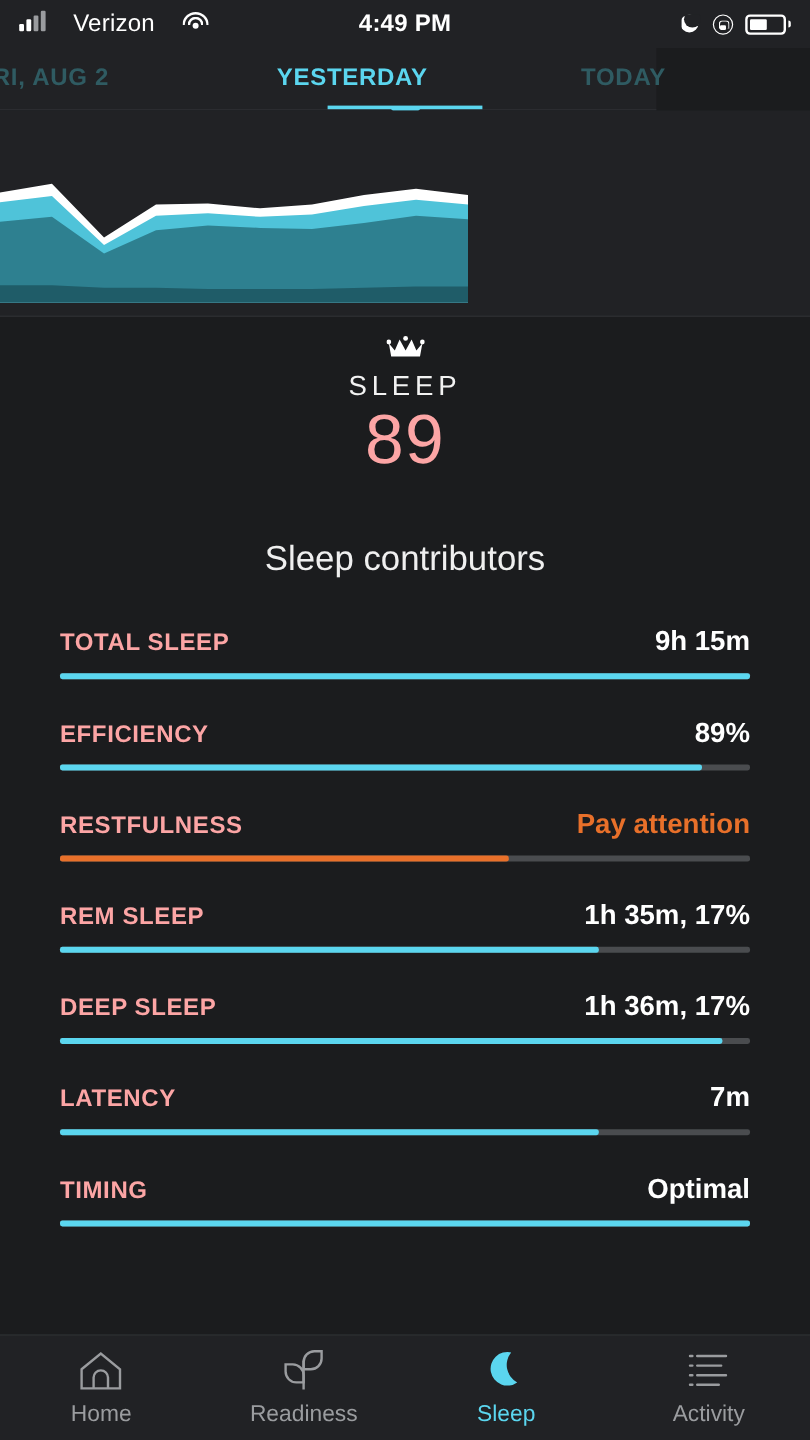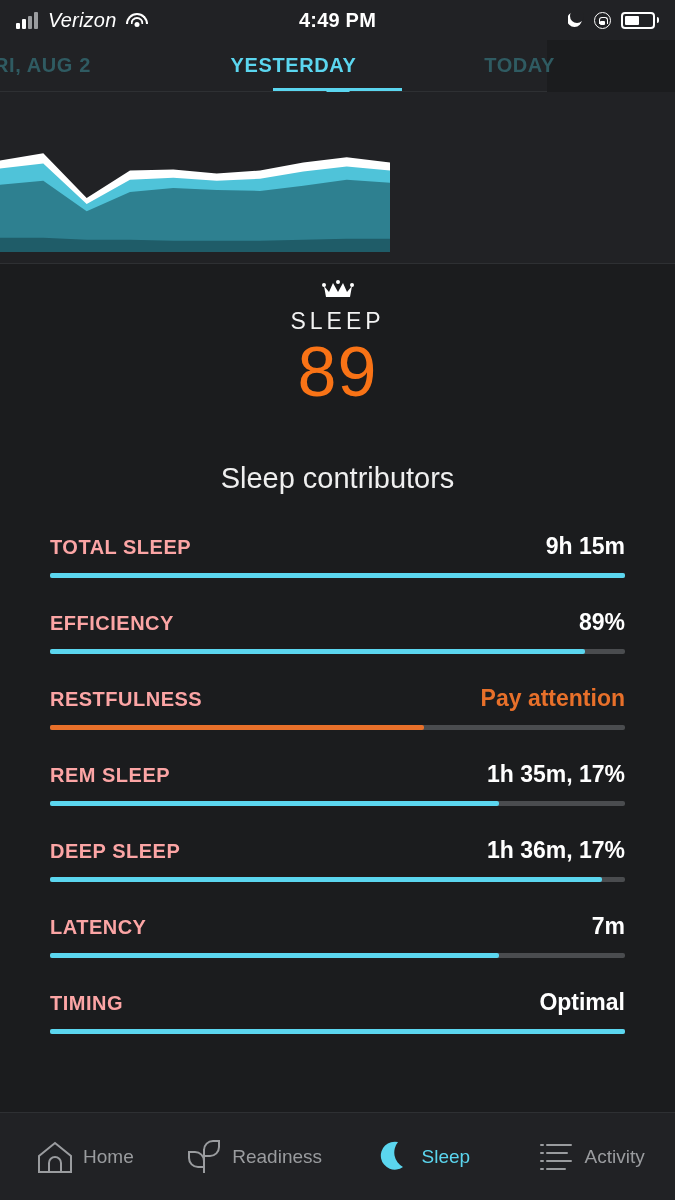--- a/index.html
+++ b/index.html
@@ -13,21 +13,21 @@
   }
 
   
   .statusbar{
     height:40px; width:675px;
     display:flex; align-items:center;
     padding:0 16px;
     background:#212225;
     position:relative;
   }
-  .sb-left{ display:flex; align-items:center; gap:10px;font-style:italic; }
+  .sb-left{ display:flex; align-items:flex-start; gap:23px; }
   .signal{ display:flex; align-items:flex-end; gap:2px; height:17px; }
   .signal i{ display:block; width:4px; background:#8b8d90; border-radius:1px; }
   .signal i:nth-child(1){ height:6px; background:#fff;}
   .signal i:nth-child(2){ height:10px; background:#fff;}
   .signal i:nth-child(3){ height:13px; background:#9a9c9f;}
   .signal i:nth-child(4){ height:17px; background:#9a9c9f;}
   .carrier{ font-size:20px; font-weight:400; letter-spacing:.2px; }
   .wifi{ width:22px; height:17px; position:relative; }
   .wifi span{
     position:absolute; left:50%; transform:translateX(-50%);
@@ -113,22 +113,22 @@
   
   .scoreblock{
     text-align:center; padding-top:12px;
   }
   .crown{ height:24px; display:flex; justify-content:center; align-items:flex-end; }
   .crown svg{ display:block; }
   .score-label{
     margin-top:8px; font-size:23px; letter-spacing:4px; font-weight:400; color:#f2f2f2;
   }
   .score-value{
-    margin-top:2px; font-size:70px; font-weight:300; letter-spacing:1px;
-    line-height:1.02; color:#f97316;
+    margin-top:2px; font-size:58px; font-weight:300; letter-spacing:1px;
+    line-height:1.02; color:#fca5a5;
   }
 
   .contrib-title{
     text-align:center; font-size:29px; font-weight:400; color:#efefef;
     margin-top:54px;
   }
 
   
   .contribs{ margin-top:38px; padding:0 50px; }
   .row{ margin-bottom:31px; }
@@ -150,21 +150,21 @@
   }
   .fill.warn{ background:#E8702A; }
 
   
   .bottomnav{
     position:absolute; left:0; bottom:0; width:675px; height:88px;
     background:#212225; border-top:1px solid #2e3033;
     display:flex;
   }
   .navitem{
-    flex:1; display:flex; flex-direction:row; align-items:center;
+    flex:1; display:flex; flex-direction:column; align-items:center;
     justify-content:center; gap:8px; color:#9a9c9f;
   }
   .navitem.active{ color:#5BD6EF; }
   .navitem .nav-label{ font-size:19px; font-weight:400; }
   .navitem svg{ display:block; }
 </style>
 </head>
 <body>
 
 <div class="statusbar">

